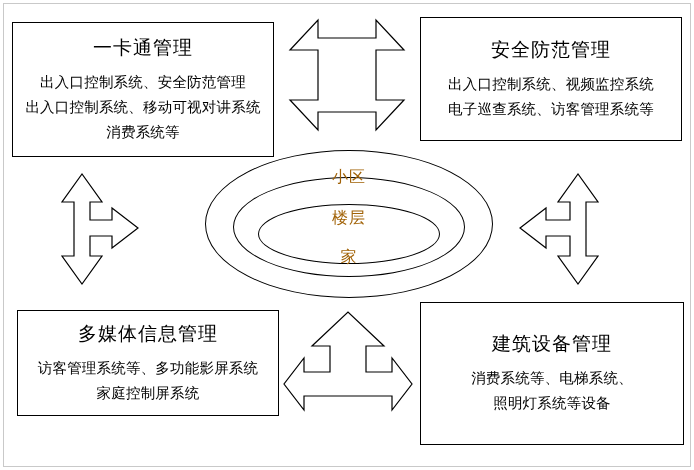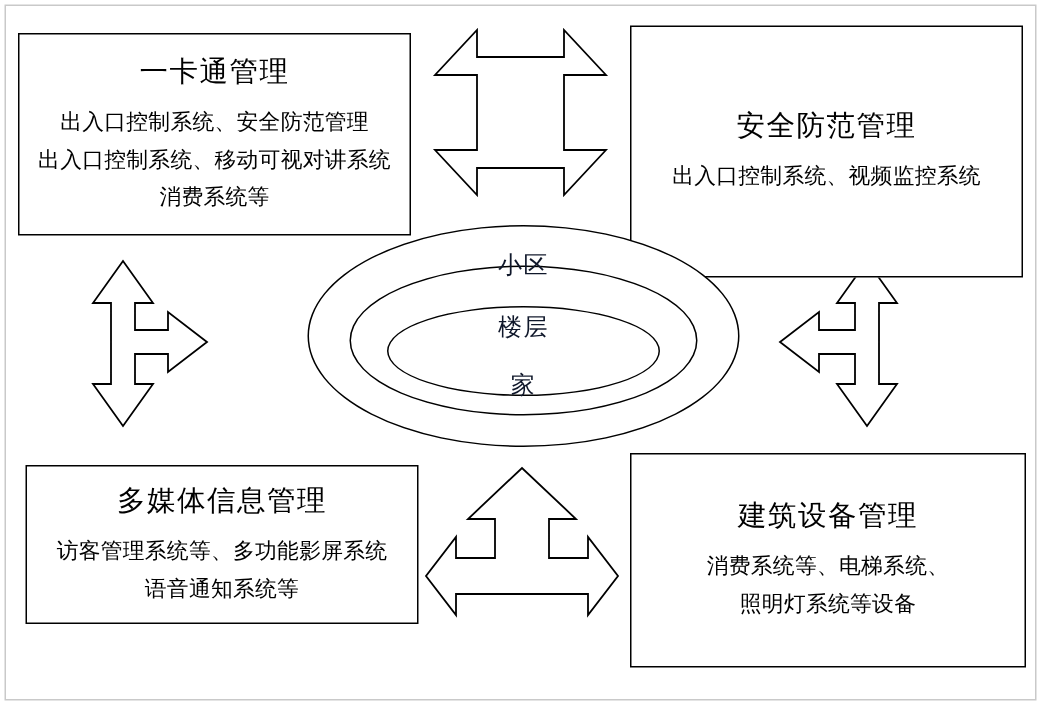--- a/index.html
+++ b/index.html
@@ -46,42 +46,42 @@
     letter-spacing: 1px;
   }
   .box .line {
     font-size: 14.5px;
     color: #000000;
     line-height: 25px;
     letter-spacing: 0.2px;
     white-space: nowrap;
   }
   #box-card    { left: 12px;  top: 22px;  width: 262px; height: 135px; }
-  #box-safety  { left: 420px; top: 17px;  width: 262px; height: 168px; }
+  #box-safety  { left: 420px; top: 17px;  width: 262px; height: 124px; }
   #box-media   { left: 17px;  top: 310px; width: 262px; height: 106px; }
   #box-build   { left: 420px; top: 302px; width: 264px; height: 143px; }
 
   .ellipse {
     position: absolute;
     border: 1px solid #000000;
     border-radius: 50%;
     background: #ffffff;
     box-sizing: border-box;
     z-index: 6;
   }
   #ellipse-outer { left: 205px; top: 150px; width: 288px; height: 148px; }
   #ellipse-mid   { left: 233px; top: 177px; width: 232px; height: 100px; }
   #ellipse-inner { left: 258px; top: 204px; width: 182px; height: 60px;  }
 
   .ellipse-label {
     position: absolute;
     width: 100%;
     text-align: center;
     font-size: 16px;
-    color: #0f172a;
+    color: #a16207;
     z-index: 8;
     letter-spacing: 1px;
   }
   #label-community { left: 205px; top: 167px; width: 288px; }
   #label-floor     { left: 205px; top: 208px; width: 288px; }
   #label-home      { left: 205px; top: 247px; width: 288px; }
 
   .arrow {
     position: absolute;
     z-index: 3;
@@ -142,26 +142,27 @@
   <div class="box" id="box-card">
     <div class="title">一卡通管理</div>
     <div class="line">出入口控制系统、安全防范管理</div>
     <div class="line">出入口控制系统、移动可视对讲系统</div>
     <div class="line">消费系统等</div>
   </div>
 
   <div class="box" id="box-safety">
     <div class="title">安全防范管理</div>
     <div class="line">出入口控制系统、视频监控系统</div>
+    <div class="line">电子巡查系统、访客管理系统等</div>
   </div>
 
   <div class="box" id="box-media">
     <div class="title">多媒体信息管理</div>
     <div class="line">访客管理系统等、多功能影屏系统</div>
-    <div class="line">语音通知系统等</div>
+    <div class="line">家庭控制屏系统</div>
   </div>
 
   <div class="box" id="box-build">
     <div class="title">建筑设备管理</div>
     <div class="line">消费系统等、电梯系统、</div>
     <div class="line">照明灯系统等设备</div>
   </div>
 
   <div class="ellipse" id="ellipse-outer"></div>
   <div class="ellipse" id="ellipse-mid"></div>

